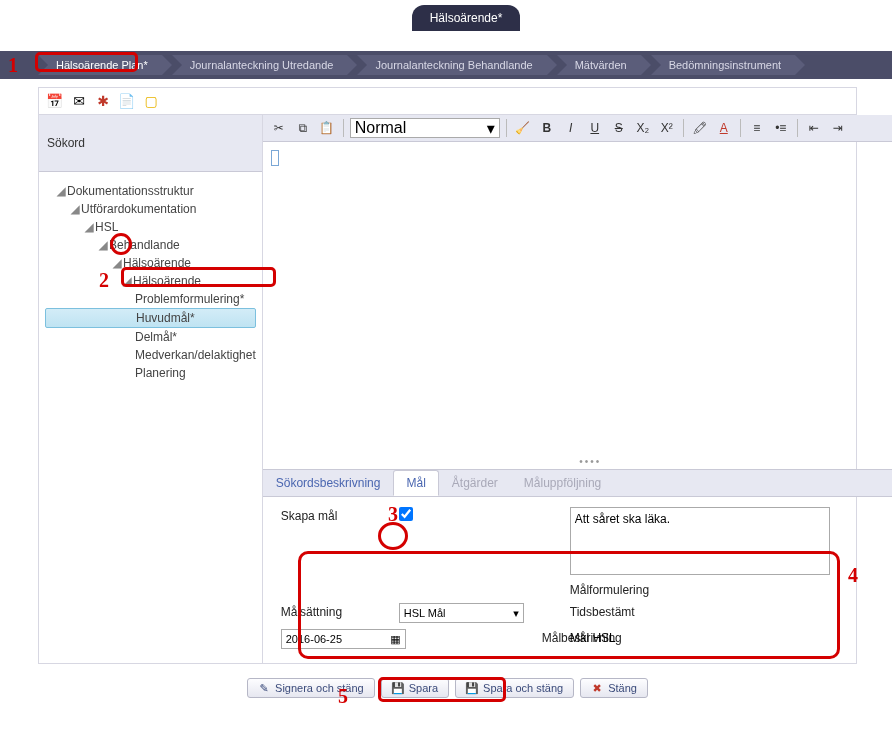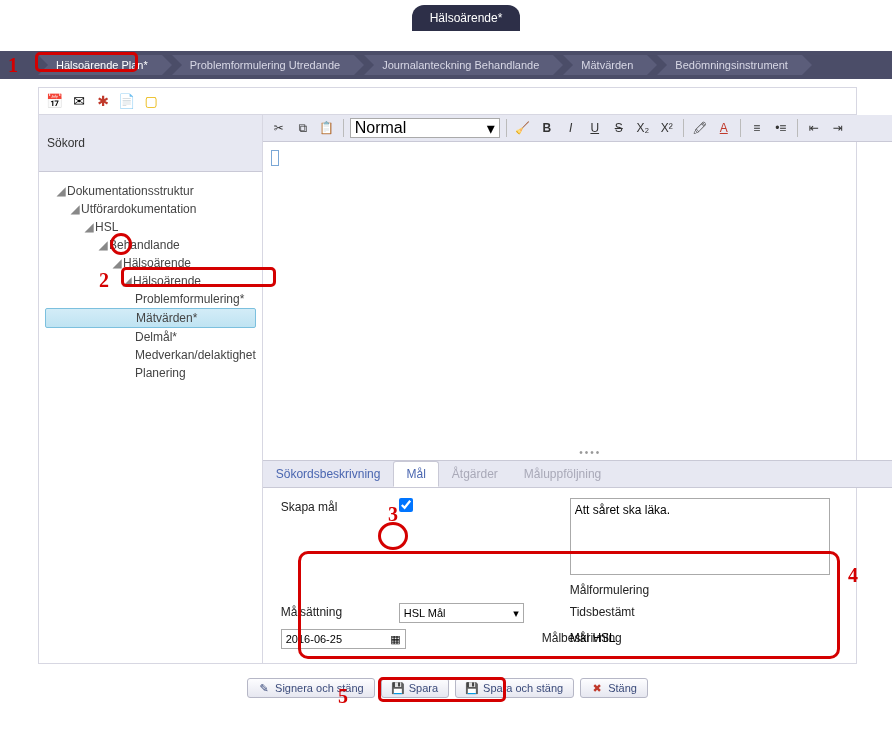--- a/index.html
+++ b/index.html
@@ -114,21 +114,21 @@
   border-radius: 3px 3px 0 0;
 }
 .sub-tab.disabled { color: #a9a9b8; }
 .form-area { padding: 10px 18px 14px 18px; border-top: 1px solid #c9c9d6; }
 .form-grid { display: grid; grid-template-columns: 110px 135px 20px 330px; gap: 6px 8px; align-items: start; font-size: 12px; }
 .form-label { color: #222; padding-top: 2px; }
 .chk { width: 14px; height: 14px; }
 .sel, .date-in { width: 125px; height: 20px; font-size: 11px; border: 1px solid #aaa; padding: 0 4px; display: flex; align-items: center; justify-content: space-between; background: #fff; }
 .ta {
   grid-column: 4; grid-row: 1 / span 3;
-  width: 260px; height: 77px;
+  width: 260px; height: 68px;
   border: 1px solid #aaa;
   padding: 4px; font-size: 12px;
   background: #fff;
 }
 .buttons-row { display: flex; gap: 6px; justify-content: center; padding: 14px 0; }
 .btn {
   display: inline-flex; align-items: center; gap: 5px;
   background: linear-gradient(#fdfdff,#e6e7f0);
   border: 1px solid #b6b7c6;
   border-radius: 3px;
@@ -161,21 +161,21 @@
 </style>
 </head>
 <body>
 
 <div class="main-tab-row">
   <div class="main-tab">Hälsoärende*</div>
 </div>
 
 <div class="bc-bar">
   <div class="bc-item active">Hälsoärende Plan*</div>
-  <div class="bc-item">Problemformulering Utredande</div>
+  <div class="bc-item">Journalanteckning Utredande</div>
   <div class="bc-item">Journalanteckning Behandlande</div>
   <div class="bc-item">Mätvärden</div>
   <div class="bc-item">Bedömningsinstrument</div>
 </div>
 
 <div class="body-wrap">
 
   <div class="icon-toolbar">
     <span class="tb-icon">📅</span>
     <span class="tb-icon">✉</span>
@@ -210,21 +210,21 @@
             <span>Hälsoärende</span>
           </div>
         <div class="tree-row indent-5" style="padding-left:76px">
             <span class="caret">◢</span>
             <span>Hälsoärende</span>
           </div>
         <div class="tree-row indent-6">
             <span>Problemformulering*</span>
           </div>
         <div class="tree-row indent-6 selected">
-            <span>Mätvärden*</span>
+            <span>Huvudmål*</span>
           </div>
         <div class="tree-row indent-6">
             <span>Delmål*</span>
           </div>
         <div class="tree-row indent-6">
             <span>Medverkan/delaktighet</span>
           </div>
         <div class="tree-row indent-6">
             <span>Planering</span>
           </div>

